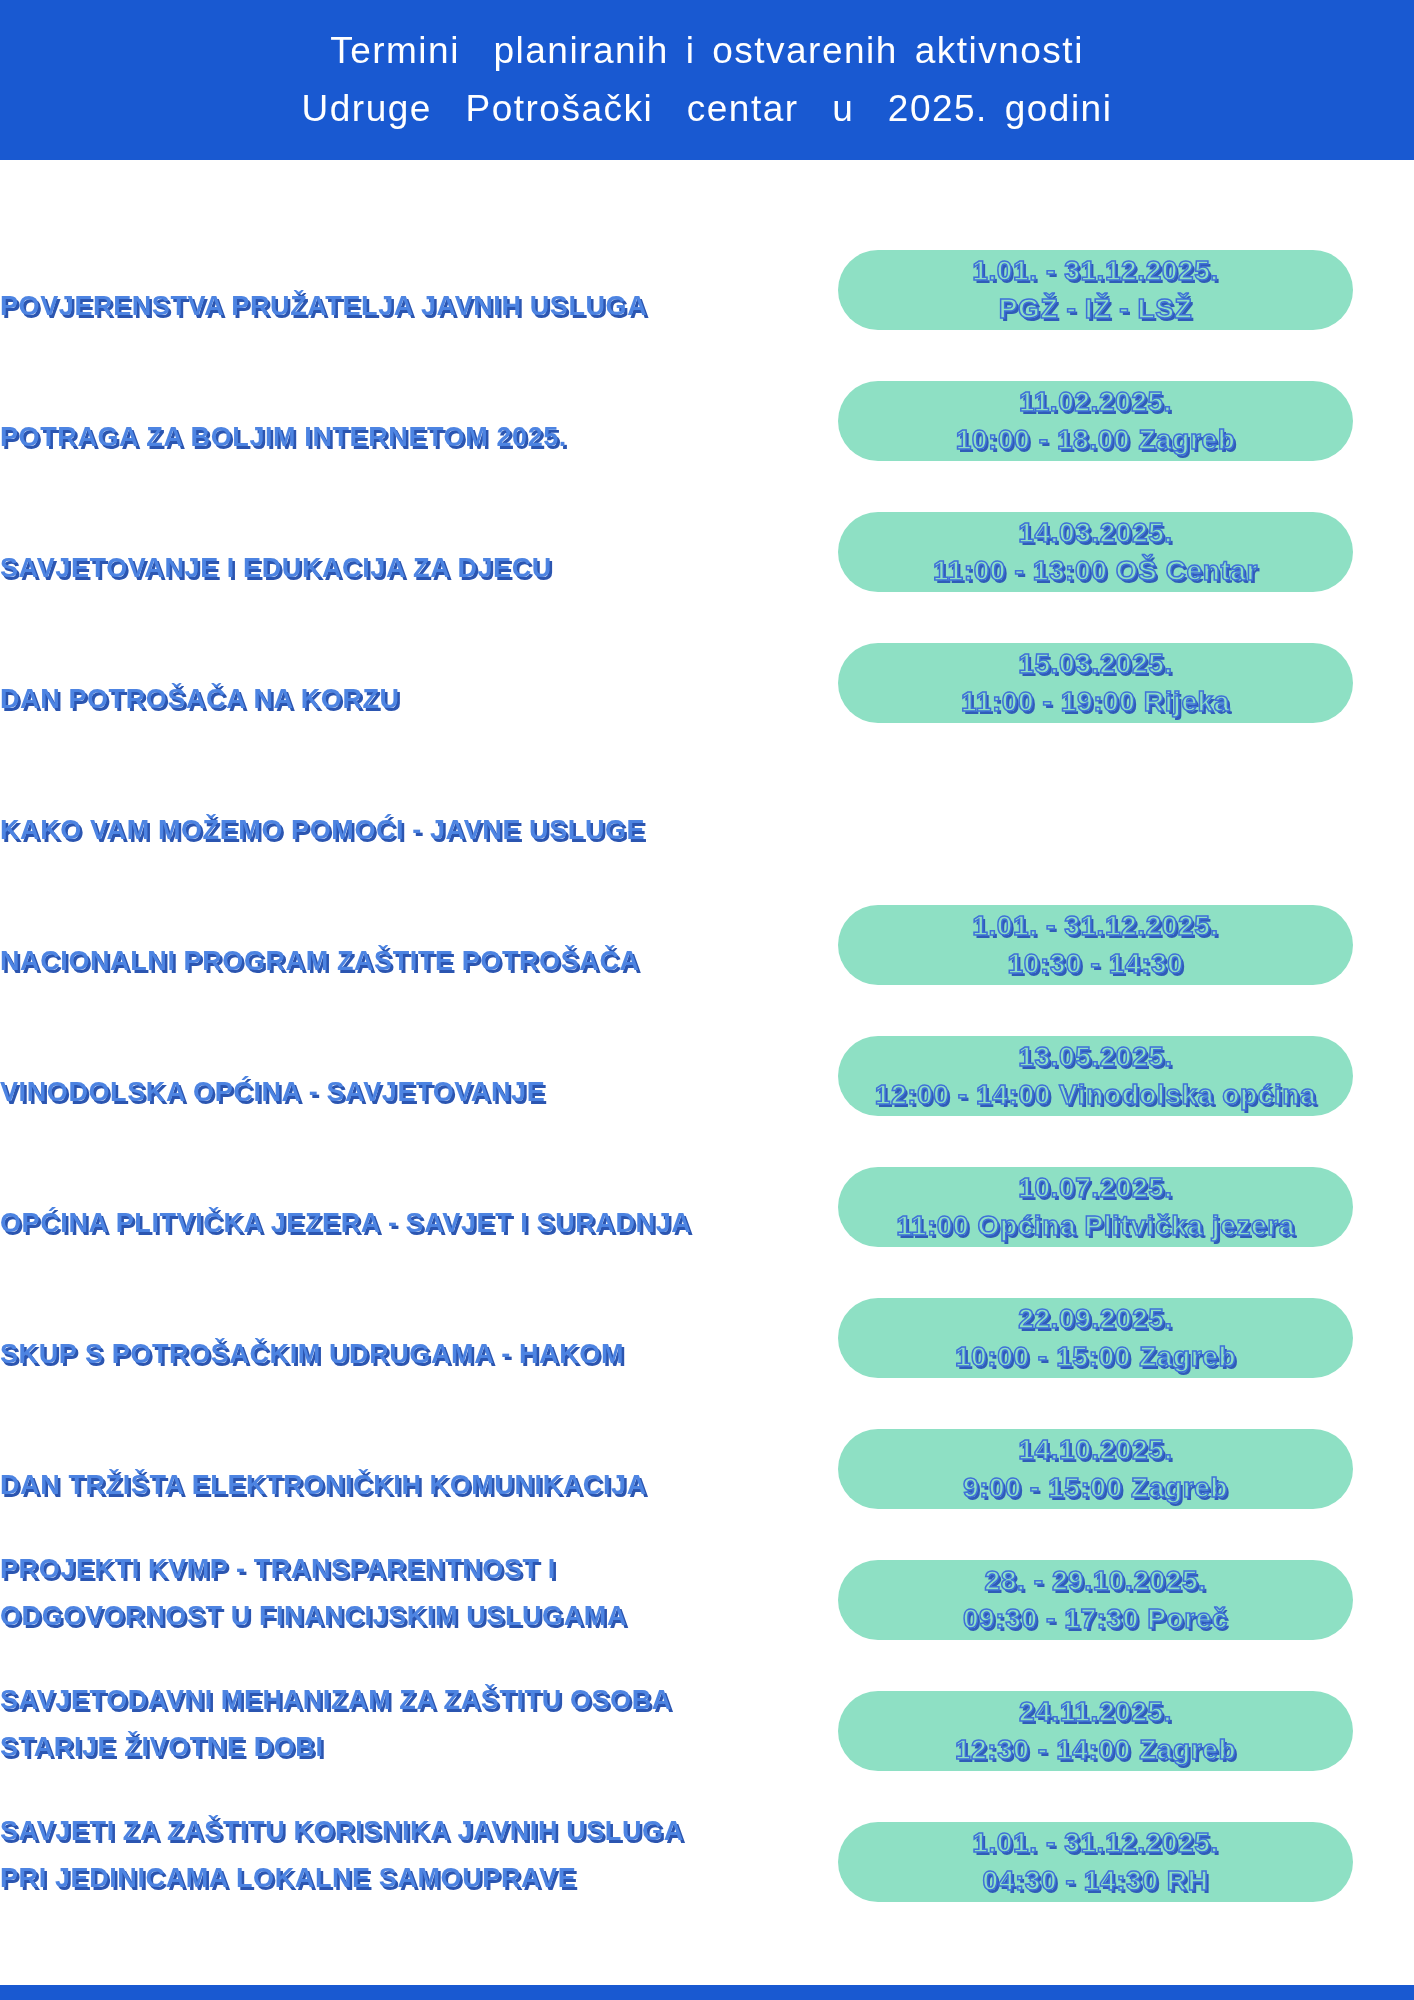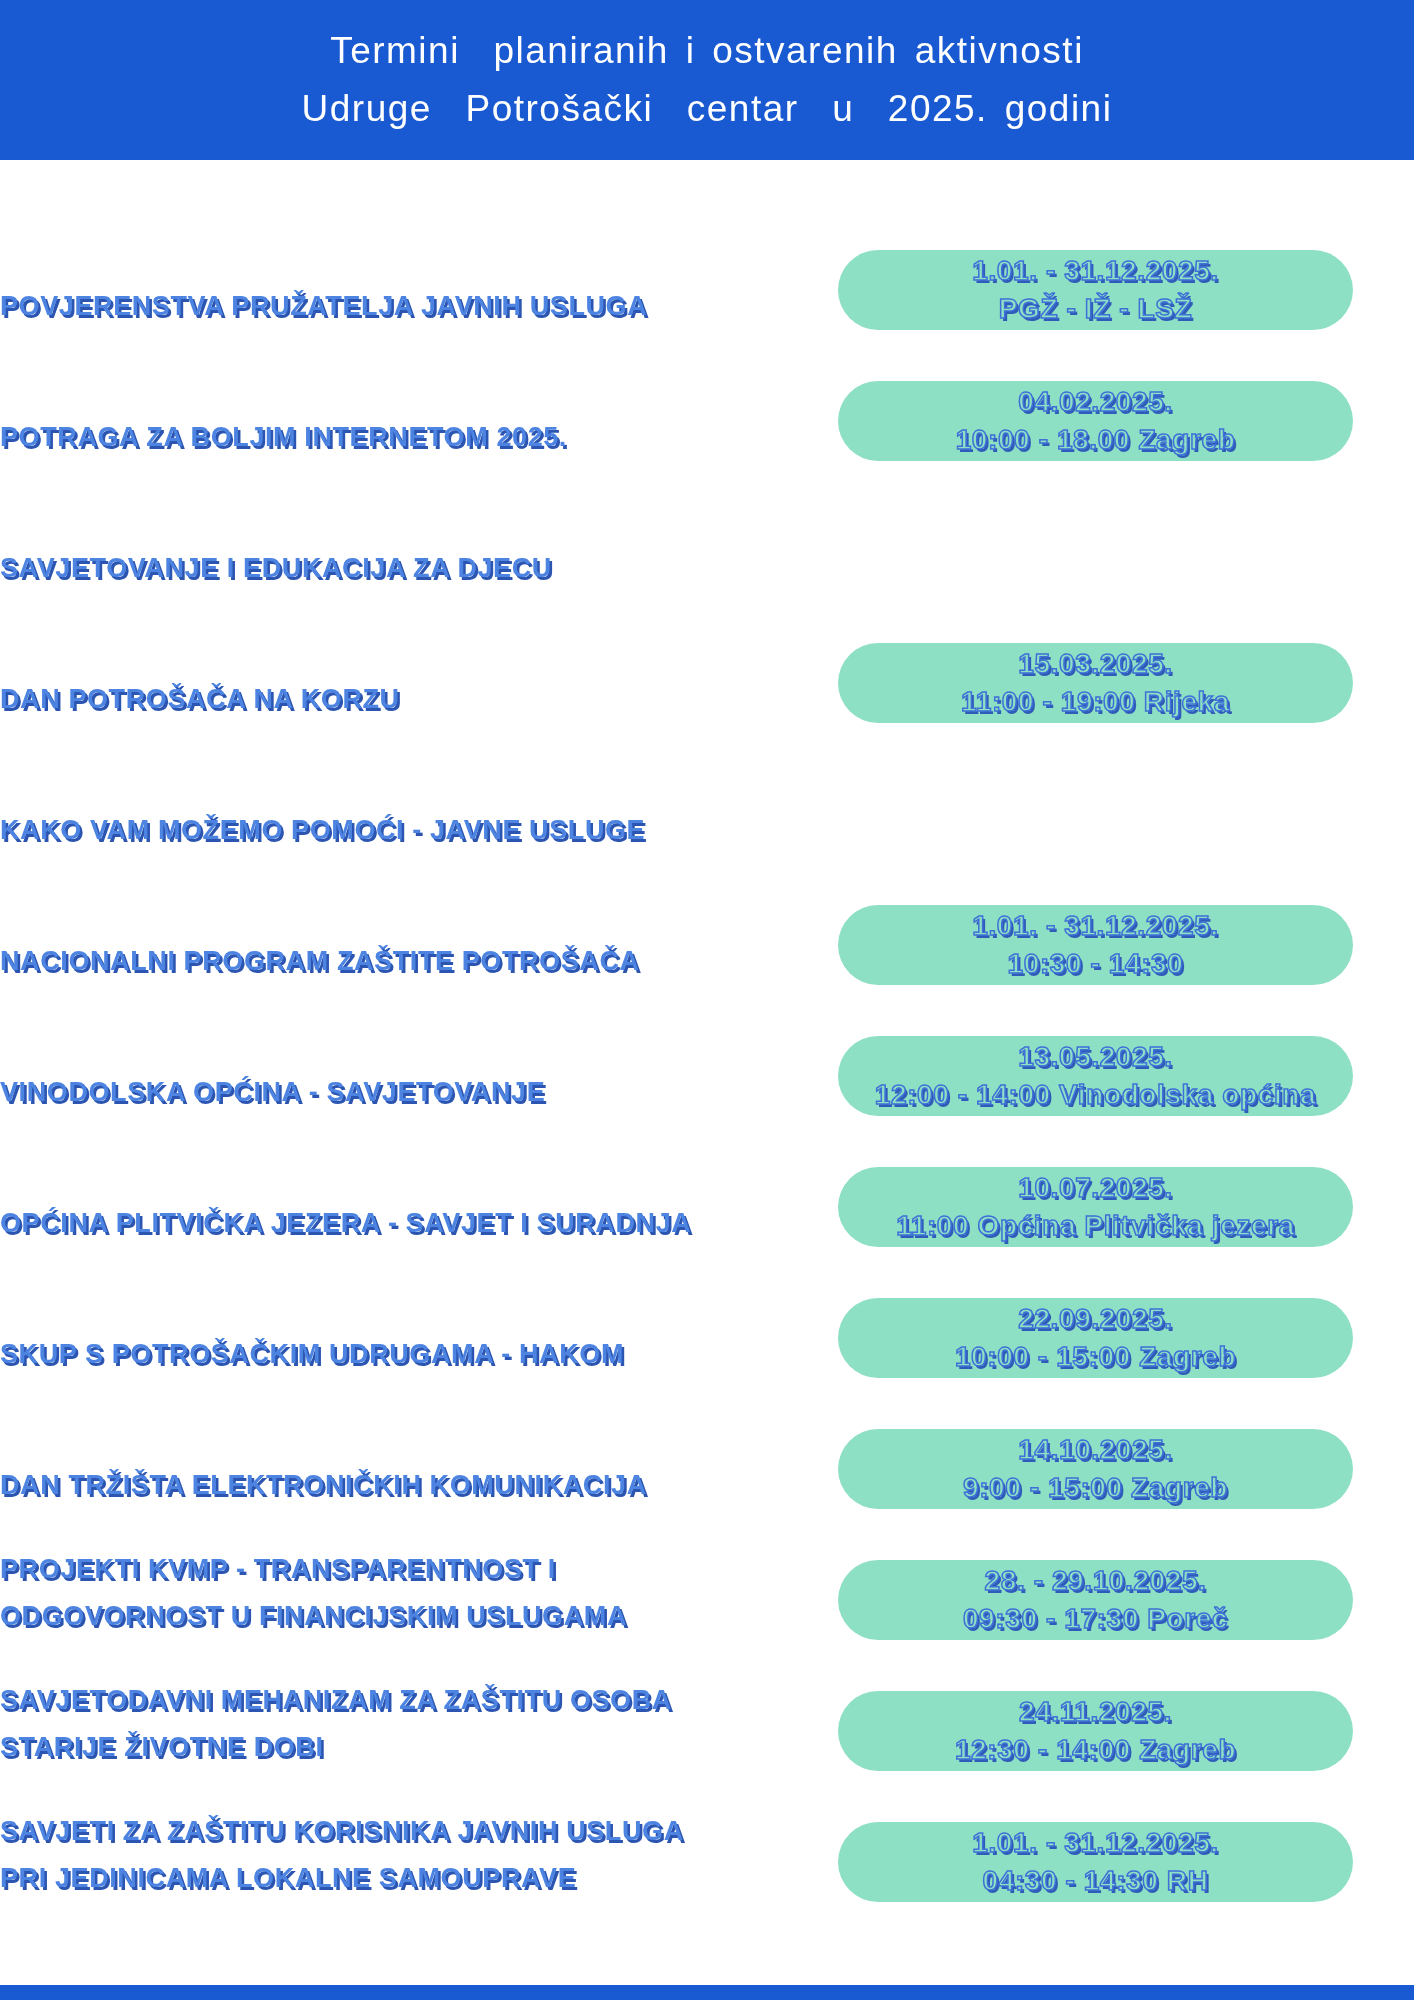--- a/index.html
+++ b/index.html
@@ -113,28 +113,32 @@
         <span class="pl">1.01. -  31.12.2025.</span>
         <span class="pl">PGŽ - IŽ - LSŽ</span>
       </div>
   </div>
 
   <div class="row">
     <div class="label">
         <span class="tl">POTRAGA ZA BOLJIM INTERNETOM 2025.</span>
       </div>
     <div class="pill">
-        <span class="pl">04.02.2025.</span>
+        <span class="pl">11.02.2025.</span>
         <span class="pl">10:00 - 18.00 Zagreb</span>
       </div>
   </div>
 
   <div class="row">
     <div class="label">
         <span class="tl">SAVJETOVANJE I EDUKACIJA ZA DJECU</span>
+      </div>
+    <div class="pill">
+        <span class="pl">14.03.2025.</span>
+        <span class="pl">11:00 - 13:00 OŠ Centar</span>
       </div>
   </div>
 
   <div class="row">
     <div class="label">
         <span class="tl">DAN POTROŠAČA NA KORZU</span>
       </div>
     <div class="pill">
         <span class="pl">15.03.2025.</span>
         <span class="pl">11:00 - 19:00 Rijeka</span>

